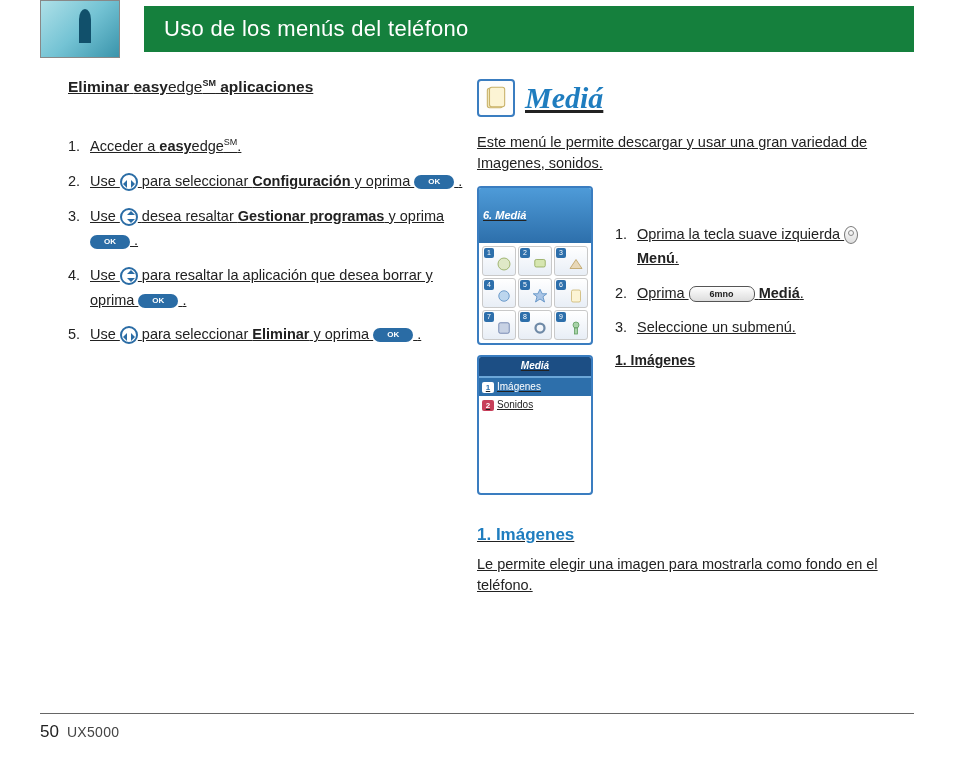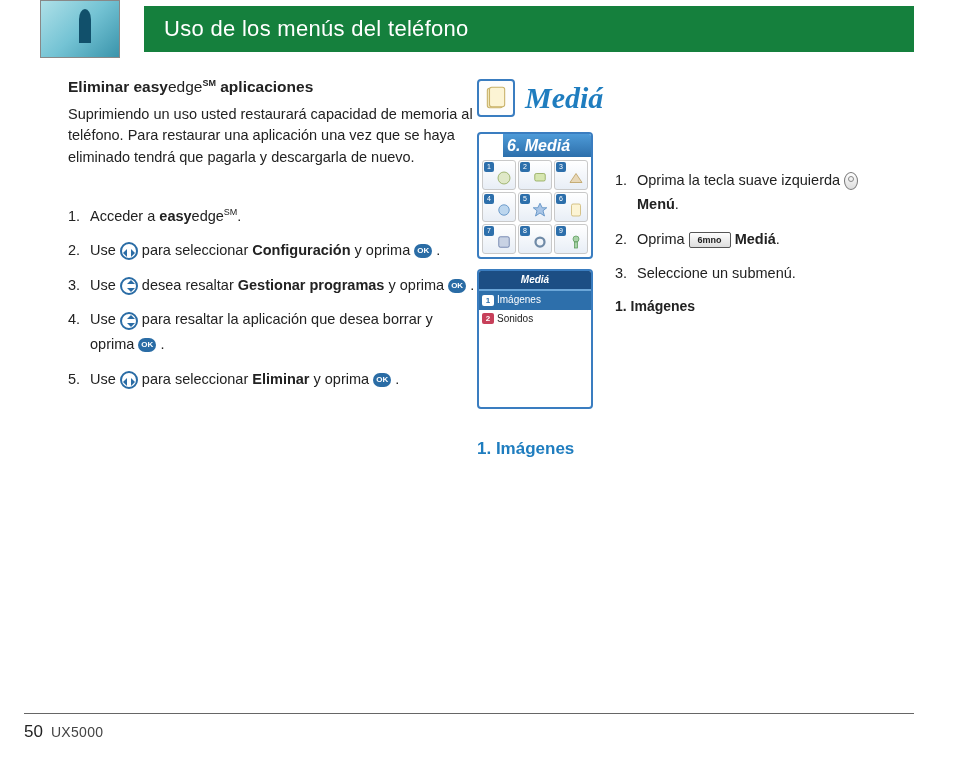--- a/index.html
+++ b/index.html
@@ -36,20 +36,21 @@
     flex: 1;
     background: #15803d;
     color: #fff;
     font-size: 22px;
     padding: 10px 20px;
     letter-spacing: .3px;
   }
   .columns {
     display: flex;
     padding: 0 28px;
+    text-decoration: underline;
   }
   .col { flex:1; font-size:14.5px; line-height:1.45; }
   .col h3.section {
     font-size: 15.5px; font-weight: bold; margin-bottom: 6px;
   }
   .col h3.section .light { font-weight: normal; }
   .sm { font-size: 9px; vertical-align: super; }
   .col p { margin-bottom: 12px; }
   ol.steps { list-style: none; counter-reset: step; margin-left: 0; margin-top: 36px; }
   ol.steps > li {
@@ -76,32 +77,32 @@
   }
   .icon-nav.lr::before{left:1px;border-right:4px solid #2a6ca5;}
   .icon-nav.lr::after{right:1px;border-left:4px solid #2a6ca5;}
   .icon-nav.ud::before,.icon-nav.ud::after{
     content:"";position:absolute;left:5px;width:0;height:0;
     border-left:4px solid transparent;border-right:4px solid transparent;
   }
   .icon-nav.ud::before{top:1px;border-bottom:4px solid #2a6ca5;}
   .icon-nav.ud::after{bottom:1px;border-top:4px solid #2a6ca5;}
   .icon-ok{
-    width:18px;height:14px;border-radius:8px;background:#2a6ca5;color:#fff;
+    width:40px;height:14px;border-radius:8px;background:#2a6ca5;color:#fff;
     font-size:8px;line-height:14px;text-align:center;font-weight:bold;
   }
   .icon-soft{
     width:14px;height:18px;border:1px solid #777;border-radius:7px/9px;
     background:linear-gradient(#fff,#ddd);position:relative;
   }
   .icon-soft::after{content:"";position:absolute;left:3px;top:3px;width:4px;height:4px;border:1px solid #888;border-radius:50%;}
   .icon-key{
-    min-width:26px;height:16px;border:1px solid #555;border-radius:2px;
+    min-width:26px;height:16px;border:1px solid #555;border-radius:7px;
     background:linear-gradient(#fefefe,#ddd);font-size:9px;line-height:14px;
-    text-align:center;padding:0 8px;font-weight:bold;
+    text-align:center;padding:0 20px;font-weight:bold;
   }
   .bold { font-weight: bold; }
 
   
   .media-title-row { display:flex; align-items:center; gap:10px; margin-bottom:12px;}
   .media-icon{
     width:38px;height:38px;border:2px solid #3a7dc0;border-radius:4px;
     display:flex;align-items:center;justify-content:center;background:#fdfdfd;position:relative;
   }
   .media-icon svg{width:26px;height:26px;}
@@ -110,22 +111,22 @@
     font-style: italic; font-weight: bold; font-size: 30px; color:#1f7dbf;
   }
   .sub-blue{ color:#1f7dbf; font-weight:bold; font-size:17px; margin:18px 0 6px; }
   .access-row{ display:flex; gap:18px; align-items:flex-start; }
   .screens{ width:120px; flex-shrink:0; }
   .screen{
     width:116px; border:2px solid #3a7dc0; border-radius:4px; background:#fff;
     margin-bottom:10px; overflow:hidden;
   }
   .screen .sbar{
-    background:linear-gradient(#4e9bd8,#2d6fab);color:#fff;font-size:16px;
-    font-weight:bold;padding:0 4px;font-style:italic;margin-left:24px;
+    background:linear-gradient(#4e9bd8,#2d6fab);color:#fff;font-size:11px;
+    font-weight:bold;padding:20px 4px;font-style:italic;
   }
   .screen .grid{
     display:grid;grid-template-columns:repeat(3,1fr);gap:2px;padding:3px;
   }
   .screen .cell{
     width:34px;height:30px;border:1px solid #c9c9c9;border-radius:3px;
     background:linear-gradient(#fff,#e8eef6);position:relative;font-size:8px;
   }
   .screen .cell .num{
     position:absolute;left:1px;top:1px;background:#2d6fab;color:#fff;
@@ -145,21 +146,21 @@
     line-height:11px;text-align:center;font-weight:bold;
   }
   .screen2 .row.sel{ background:#2d6fab;color:#fff; }
   .screen2 .row .badge.b1{background:#2d6fab;}
   .screen2 .row.sel .badge.b1{background:#fff;color:#2d6fab;}
   .screen2 .row .badge.b2{background:#c7405a;}
   .submenu-list{ margin-top:8px; }
   .submenu-list .item{ font-weight:bold; margin:8px 0; font-size:14px; }
 
   .footer{
-    position:absolute; left:24px; right:40px; bottom:22px;
+    position:absolute; left:40px; right:40px; bottom:22px;
     border-top:1px solid #666; padding-top:8px;
     display:flex; align-items:baseline; gap:8px; font-size:13px;
   }
   .footer .pn{ font-size:17px; }
   .footer .model{ font-size:14px; color:#444; letter-spacing:.3px;}
 </style>
 </head>
 <body>
 
 <div class="page">
@@ -167,21 +168,20 @@
     <div class="thumb"></div>
     <div class="title-strip">Uso de los menús del teléfono</div>
   </div>
 
   <div class="columns">
 
     <div class="col">
       <h3 class="section">
         <span>Eliminar </span><span class="bold">easy</span><span class="light">edge</span><span class="sm">SM</span><span> aplicaciones</span>
       </h3>
-      <p>Suprimiendo un uso usted restaurará capacidad de memoria al teléfono. Para restaurar una aplicación una vez que se haya eliminado tendrá que pagarla y descargarla de nuevo.</p>
 
       <ol class="steps">
         <li>
           <span>Acceder a </span><span class="bold">easy</span><span>edge</span><span class="sm">SM</span><span>.</span>
         </li>
         <li>
           <span>Use </span>
           <span class="icon-nav lr"></span>
           <span> para seleccionar </span><span class="bold">Configuración</span><span> y oprima </span>
           <span class="icon-ok">OK</span>
@@ -214,20 +214,21 @@
     <div class="col">
       <div class="media-title-row">
         <div class="media-icon">
           <svg viewBox="0 0 24 24">
               <rect x="4" y="3" width="14" height="18" rx="2" fill="#f2e7b8" stroke="#c9b26a"></rect>
               <rect x="6" y="2" width="14" height="18" rx="2" fill="#fcf4d4" stroke="#c9b26a"></rect>
             </svg>
         </div>
         <div class="media-title">Mediá</div>
       </div>
+      <p>Este menú le permite descargar y usar una gran variedad de Imagenes, sonidos.</p>
 
       <div class="access-row">
         <div class="screens">
           <div class="screen">
             <div class="sbar">6. Mediá</div>
             <div class="grid">
               <div class="cell">
                   <span class="num">1</span>
                   <svg viewBox="0 0 24 24">
                     <circle cx="12" cy="12" r="8" fill="#dfe8c7" stroke="#8aa34f"></circle>
@@ -313,20 +314,21 @@
               <span>Seleccione un submenú.</span>
             </li>
           </ol>
           <div class="submenu-list">
             <div class="item">1. Imágenes</div>
           </div>
         </div>
       </div>
 
       <div class="sub-blue">1. Imágenes</div>
+      <p>Le permite elegir una imagen para mostrarla como fondo en el teléfono.</p>
     </div>
   </div>
 </div>
 
 <div class="footer">
   <span class="pn">50</span>
   <span class="model">UX5000</span>
 </div>
 
 </body></html>

